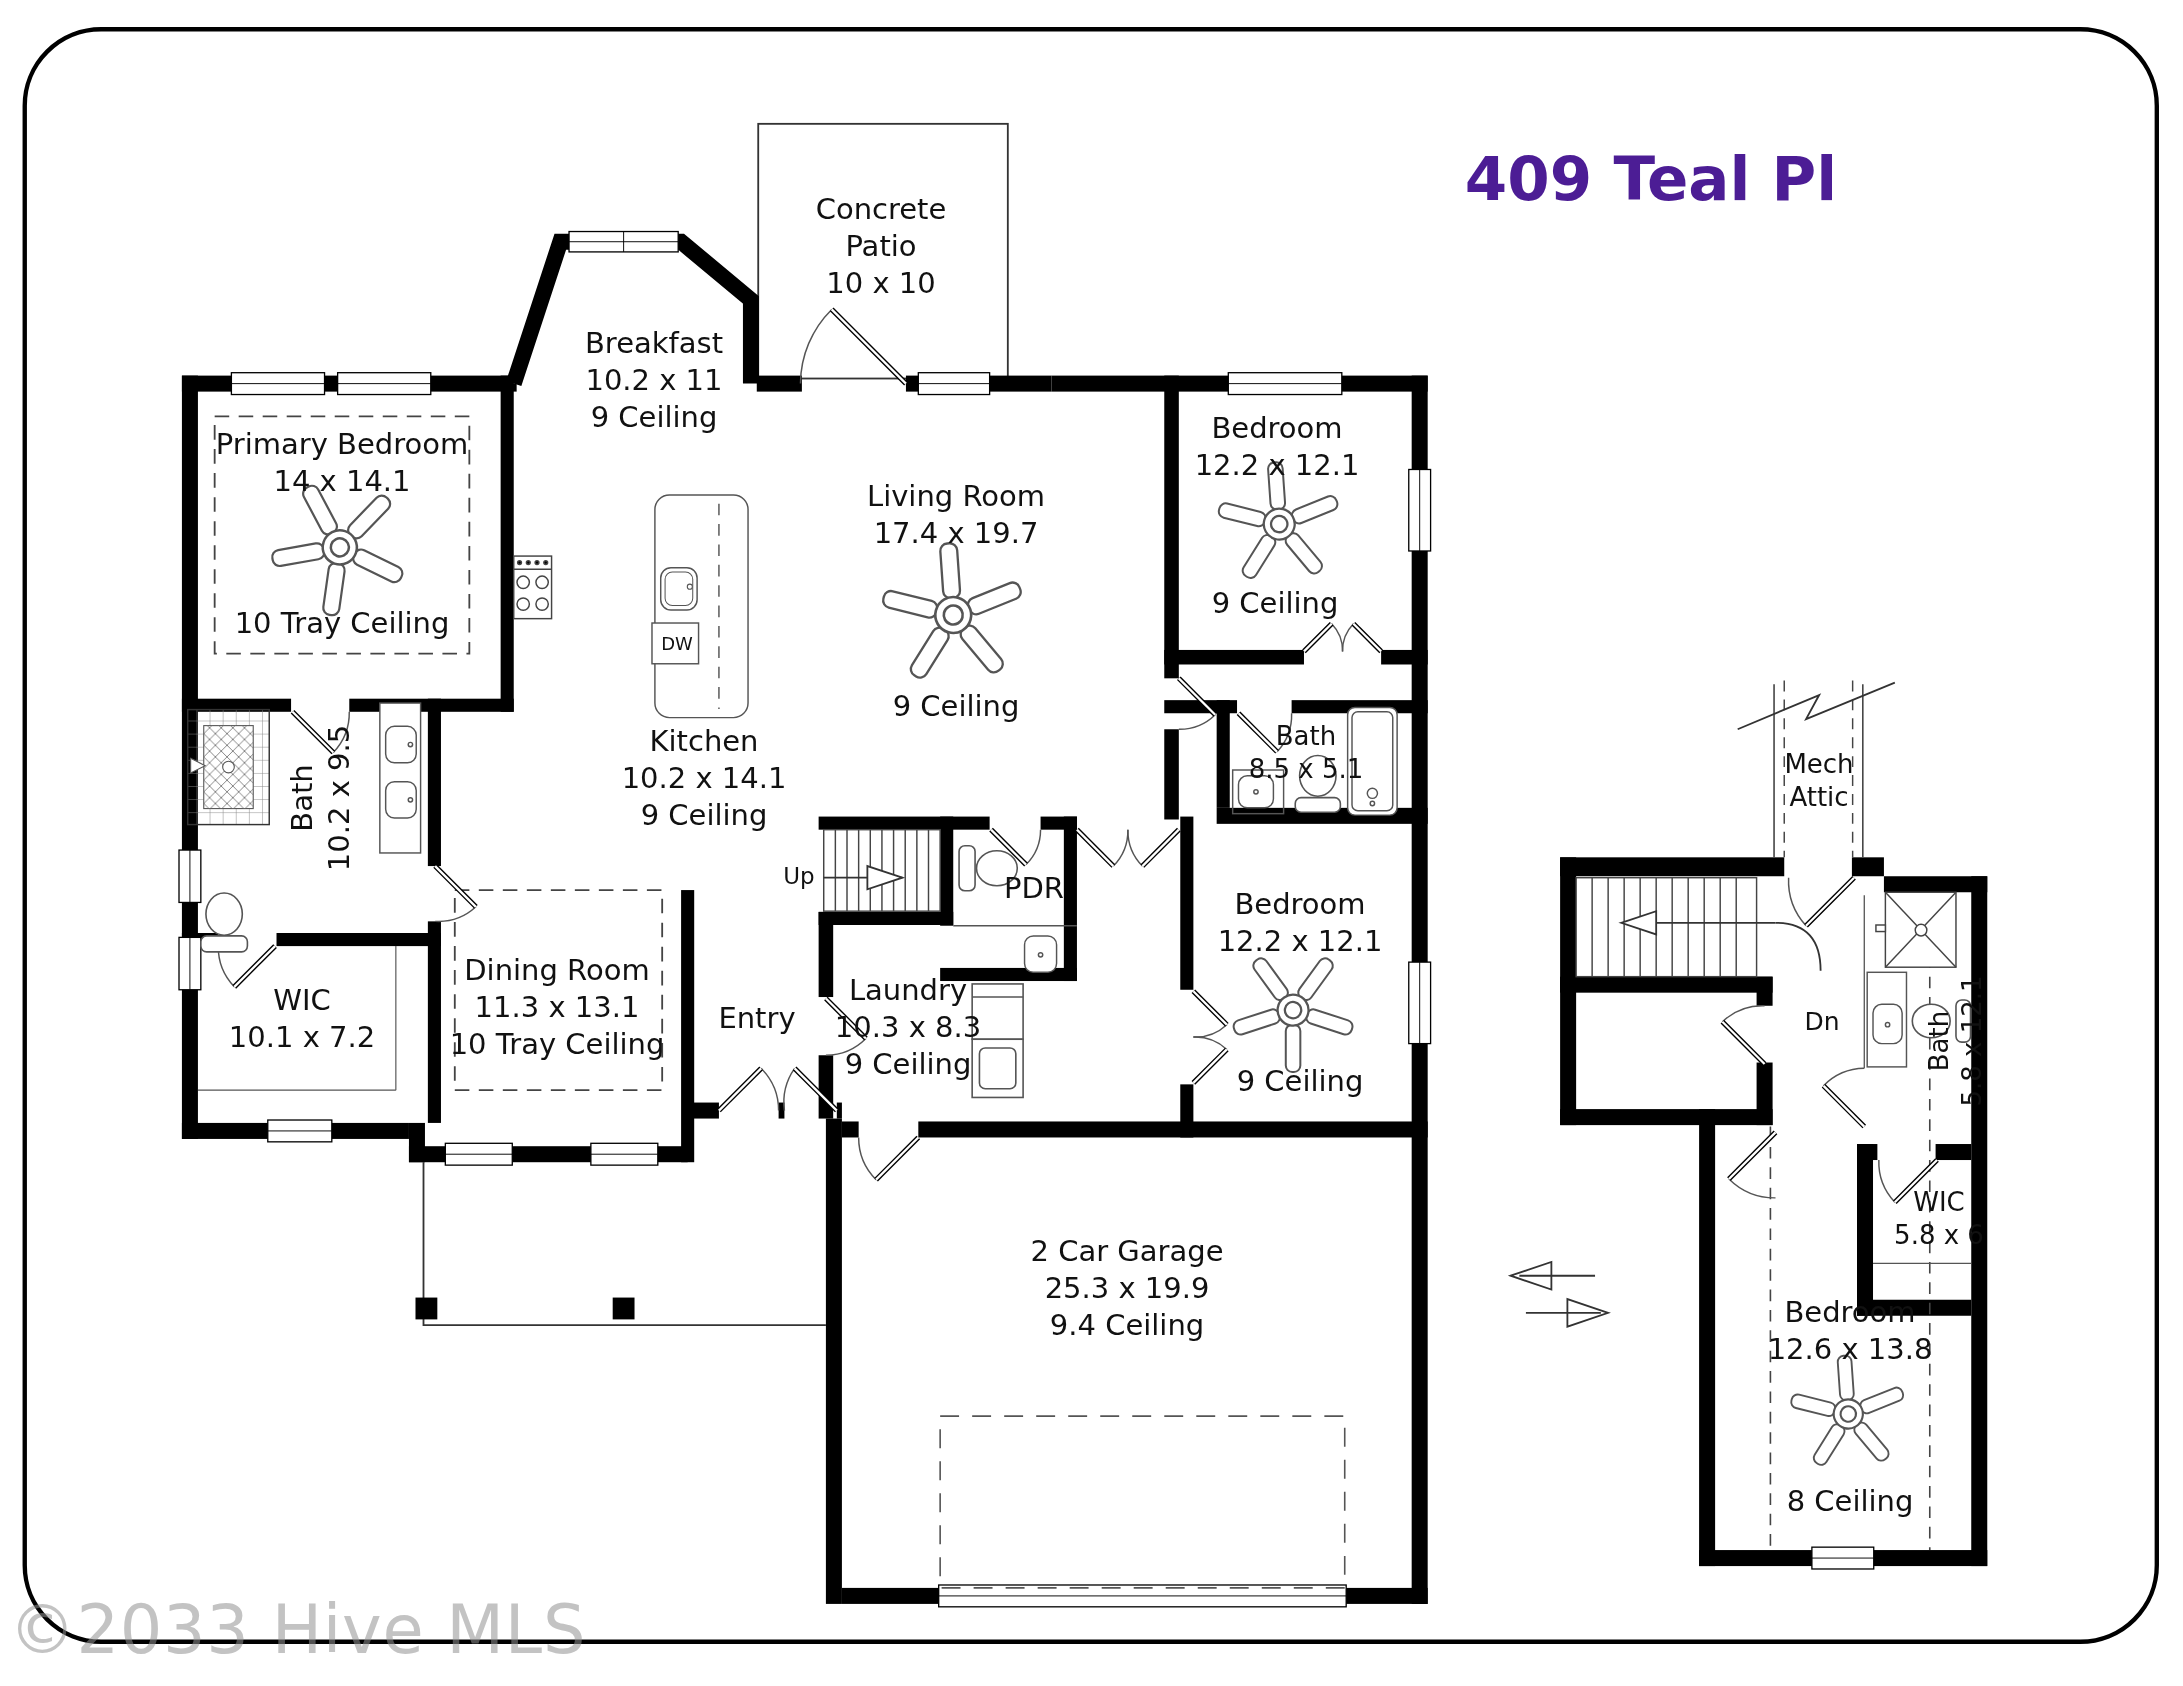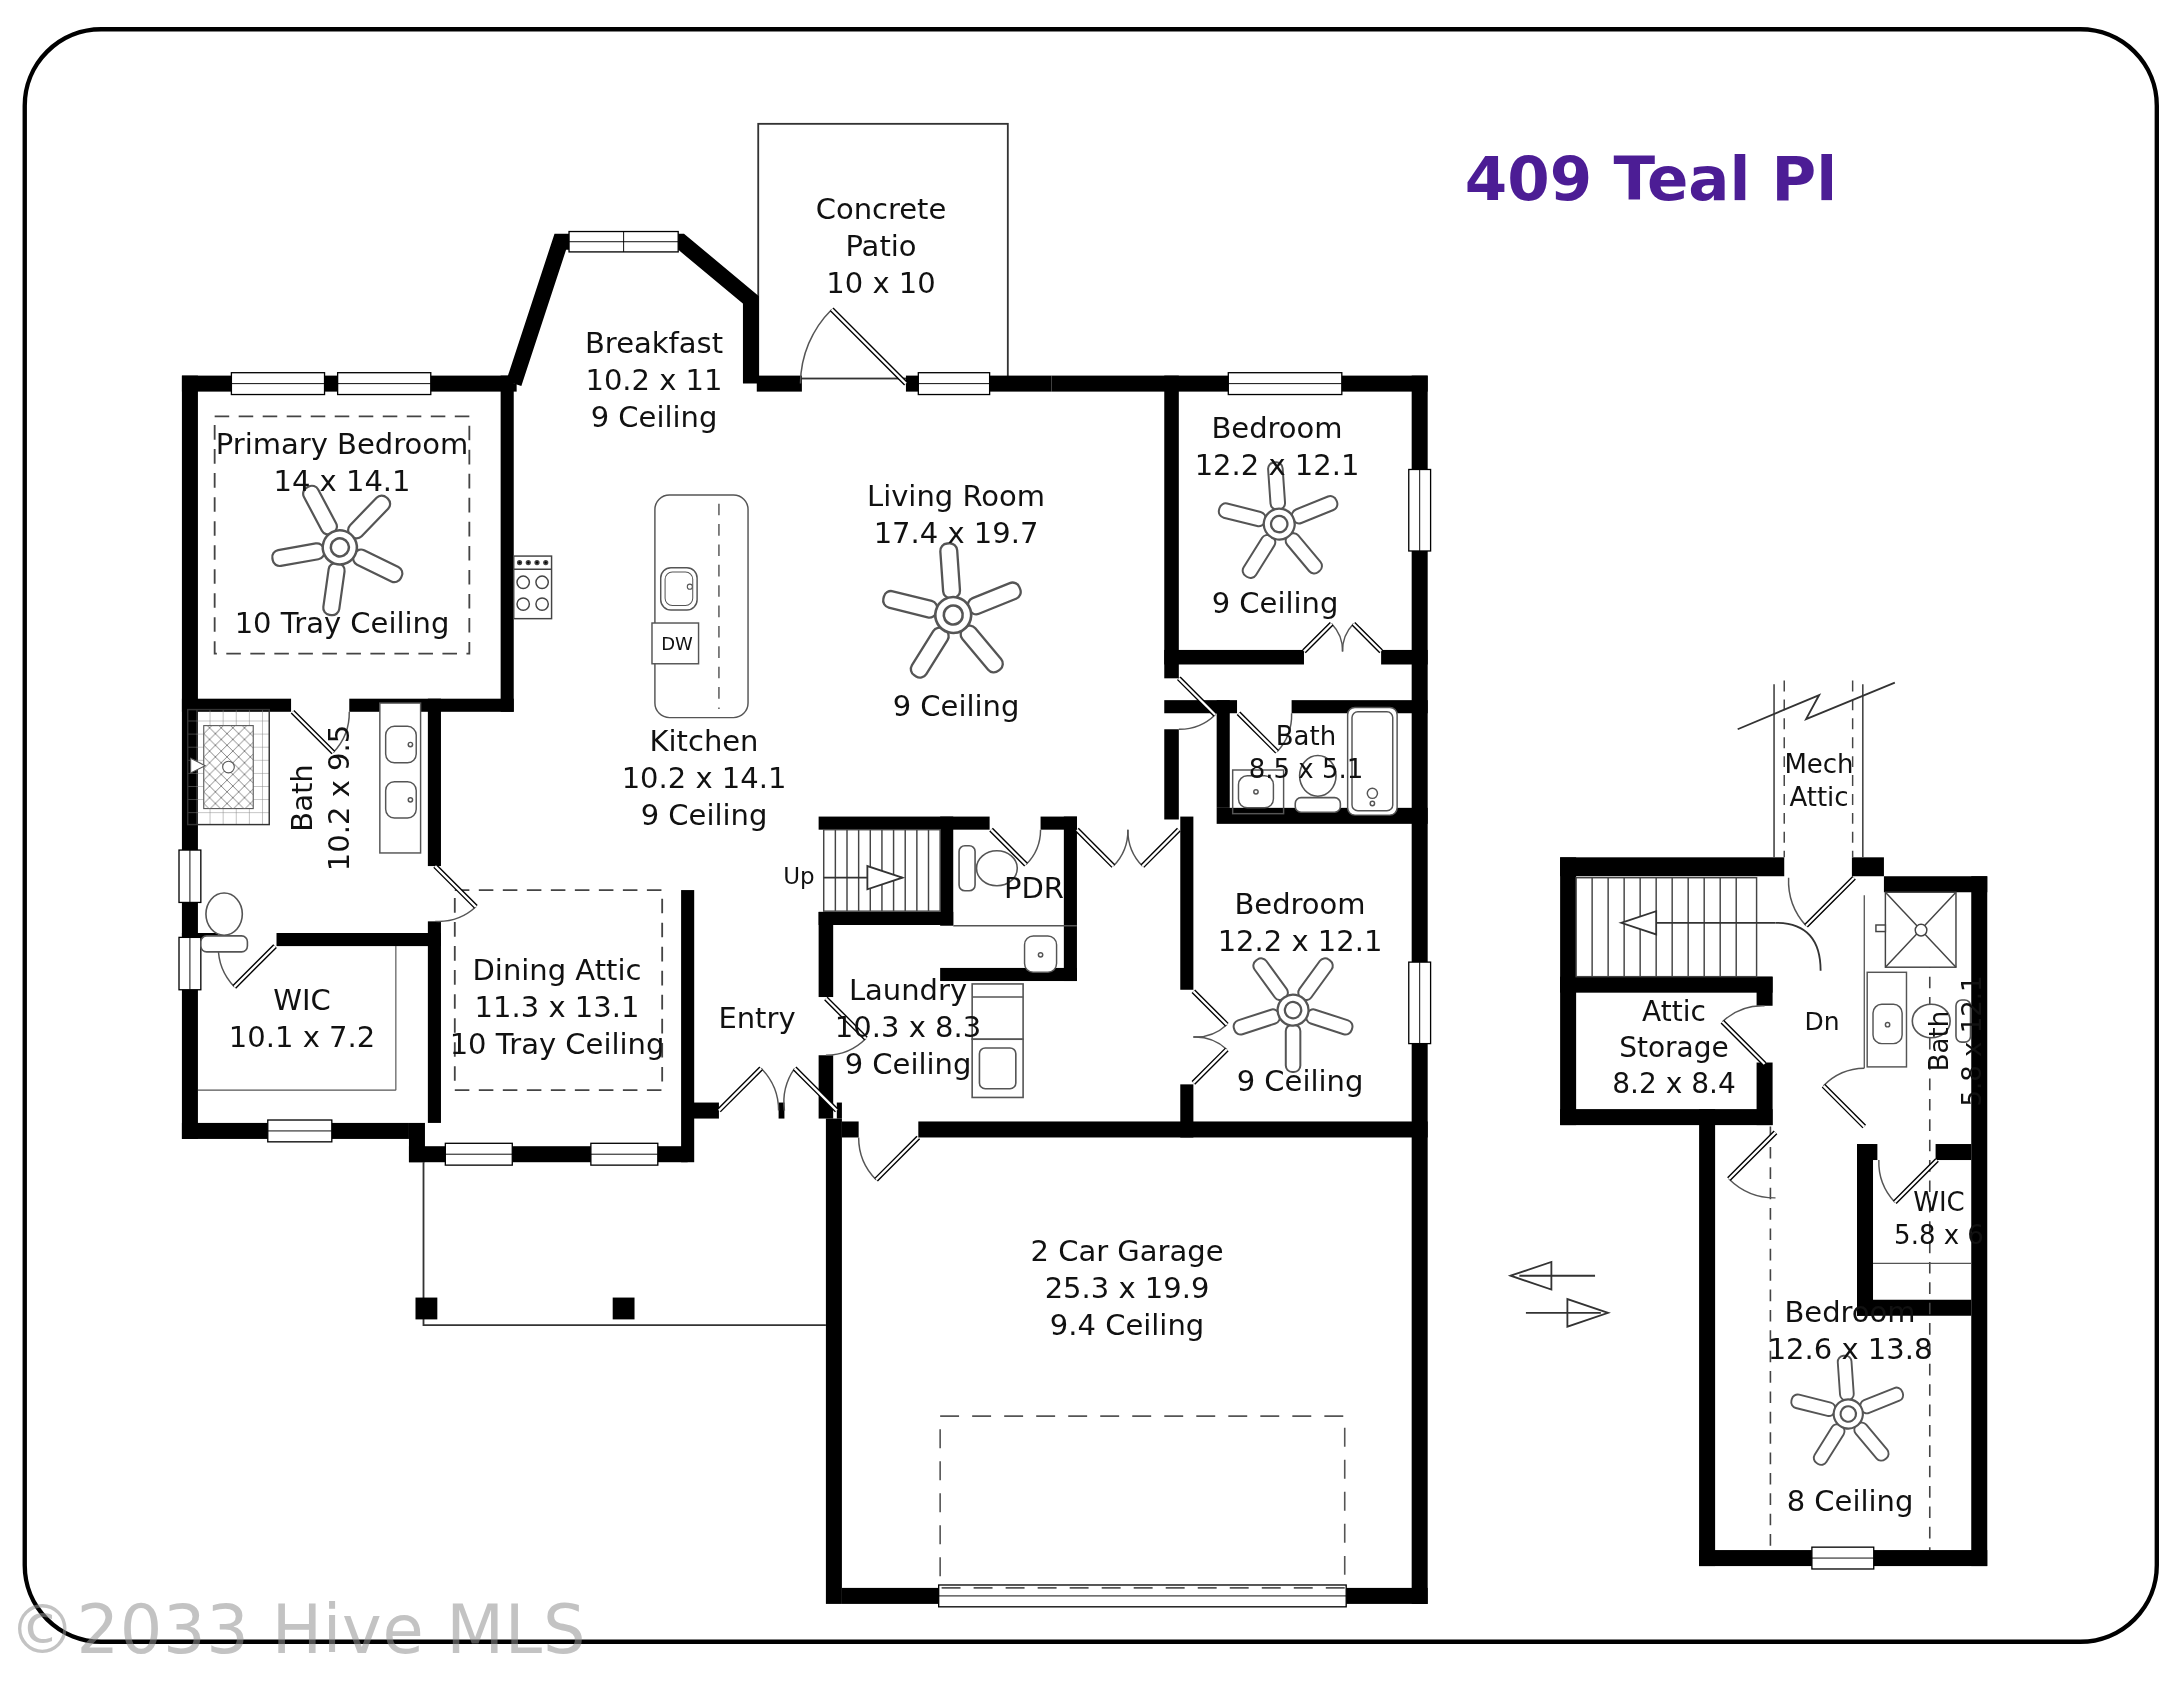--- a/index.html
+++ b/index.html
@@ -429,21 +429,21 @@
 </div>
 <div class="lbl f40 rot" style="left:321px;top:798px;">
   <span>Bath</span>
   <span>10.2 x 9.5</span>
 </div>
 <div class="lbl f40" style="left:302px;top:982px;">
   <span>WIC</span>
   <span>10.1 x 7.2</span>
 </div>
 <div class="lbl f40" style="left:557px;top:952px;">
-  <span>Dining Attic</span>
+  <span>Dining Room</span>
   <span>11.3 x 13.1</span>
   <span>10 Tray Ceiling</span>
 </div>
 <div class="lbl f40" style="left:757px;top:1000px;">
   <span>Entry</span>
 </div>
 <div class="lbl f32" style="left:799px;top:862px;">
   <span>Up</span>
 </div>
 <div class="lbl f40" style="left:1034px;top:870px;">
@@ -470,24 +470,20 @@
   <span>25.3 x 19.9</span>
   <span>9.4 Ceiling</span>
 </div>
 <div class="lbl f26" style="left:677px;top:632px;">
   <span>DW</span>
 </div>
 
 <div class="lbl f36 wrap" style="left:1819px;top:748px;width:102px;">
   <span>Mech Attic</span>
 </div>
-<div class="lbl f38 wrap" style="left:1674px;top:994px;width:153px;">
-  <span>Attic Storage</span>
-  <span>8.2 x 8.4</span>
-</div>
 <div class="lbl f34" style="left:1822px;top:1006px;">
   <span>Dn</span>
 </div>
 <div class="lbl f36 rot" style="left:1956px;top:1041px;">
   <span>Bath</span>
   <span>5.8 x 12.1</span>
 </div>
 <div class="lbl f36" style="left:1939px;top:1186px;">
   <span>WIC</span>
   <span>5.8 x 6</span>

